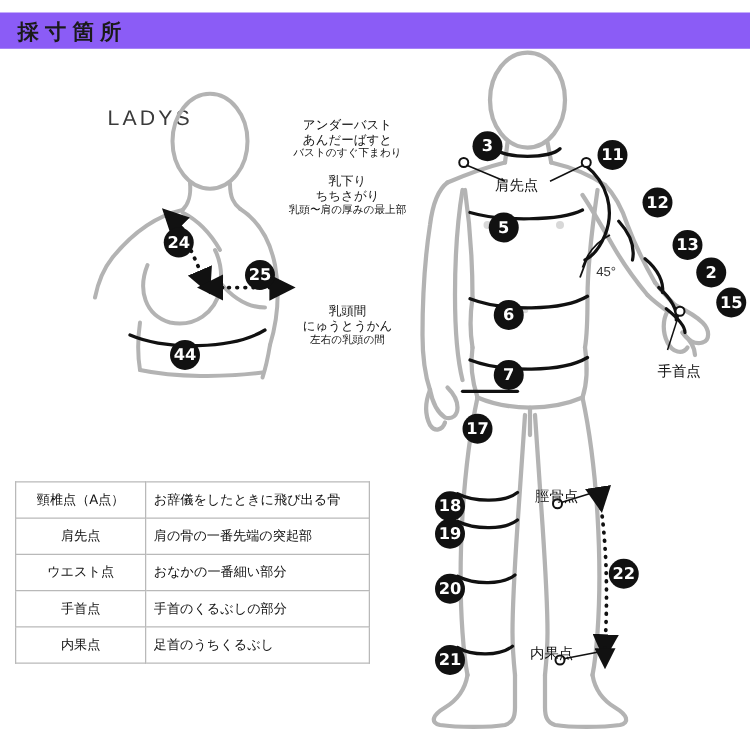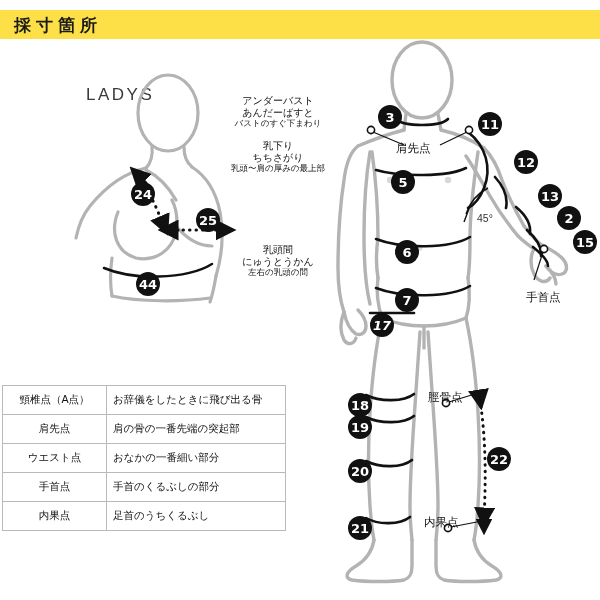--- a/index.html
+++ b/index.html
@@ -15,21 +15,21 @@
     position: relative;
   }
 
   
   #header-bar {
     position: absolute;
     left: 0;
     top: 10px;
     width: 600px;
     height: 29px;
-    background: #fde047;
+    background: #8b5cf6;
     box-sizing: border-box;
   }
   #header-title {
     position: absolute;
     left: 14px;
     top: 4px;
     font-size: 17px;
     font-weight: bold;
     color: #1a1a1a;
     letter-spacing: 5px;
@@ -117,21 +117,21 @@
     position: absolute;
     font-size: 10.5px;
     color: #333;
     font-family: "Liberation Sans", sans-serif;
     white-space: nowrap;
   }
 
   
   #term-table {
     position: absolute;
-    left: 2px;
+    left: 12px;
     top: 385px;
     width: 284px;
     border-collapse: collapse;
     table-layout: fixed;
     background: #ffffff;
   }
   #term-table td {
     border: 1px solid #b9b9b9;
     font-size: 10.5px;
     color: #111;
@@ -329,21 +329,21 @@
 
 <div class="marker" style="left:378px; top:105px;">3</div>
 <div class="marker" style="left:391px; top:170px;">5</div>
 <div class="marker" style="left:395px; top:240px;">6</div>
 <div class="marker" style="left:395px; top:288px;">7</div>
 <div class="marker" style="left:478px; top:112px;">11</div>
 <div class="marker" style="left:514px; top:150px;">12</div>
 <div class="marker" style="left:538px; top:184px;">13</div>
 <div class="marker" style="left:557px; top:206px;">2</div>
 <div class="marker" style="left:573px; top:230px;">15</div>
-<div class="marker" style="left:370px; top:313px;font-style:italic;">17</div>
+<div class="marker" style="left:370px; top:331px;">17</div>
 <div class="marker" style="left:348px; top:393px;">18</div>
 <div class="marker" style="left:348px; top:415px;">19</div>
 <div class="marker" style="left:348px; top:459px;">20</div>
 <div class="marker" style="left:348px; top:516px;">21</div>
 <div class="marker" style="left:487px; top:447px;">22</div>
 <div class="marker" style="left:136px; top:272px;">44</div>
 <div class="marker" style="left:131px; top:182px;">24</div>
 <div class="marker" style="left:196px; top:208px;">25</div>
 
 <div class="point-label" style="left:396px; top:141px;">肩先点</div>

